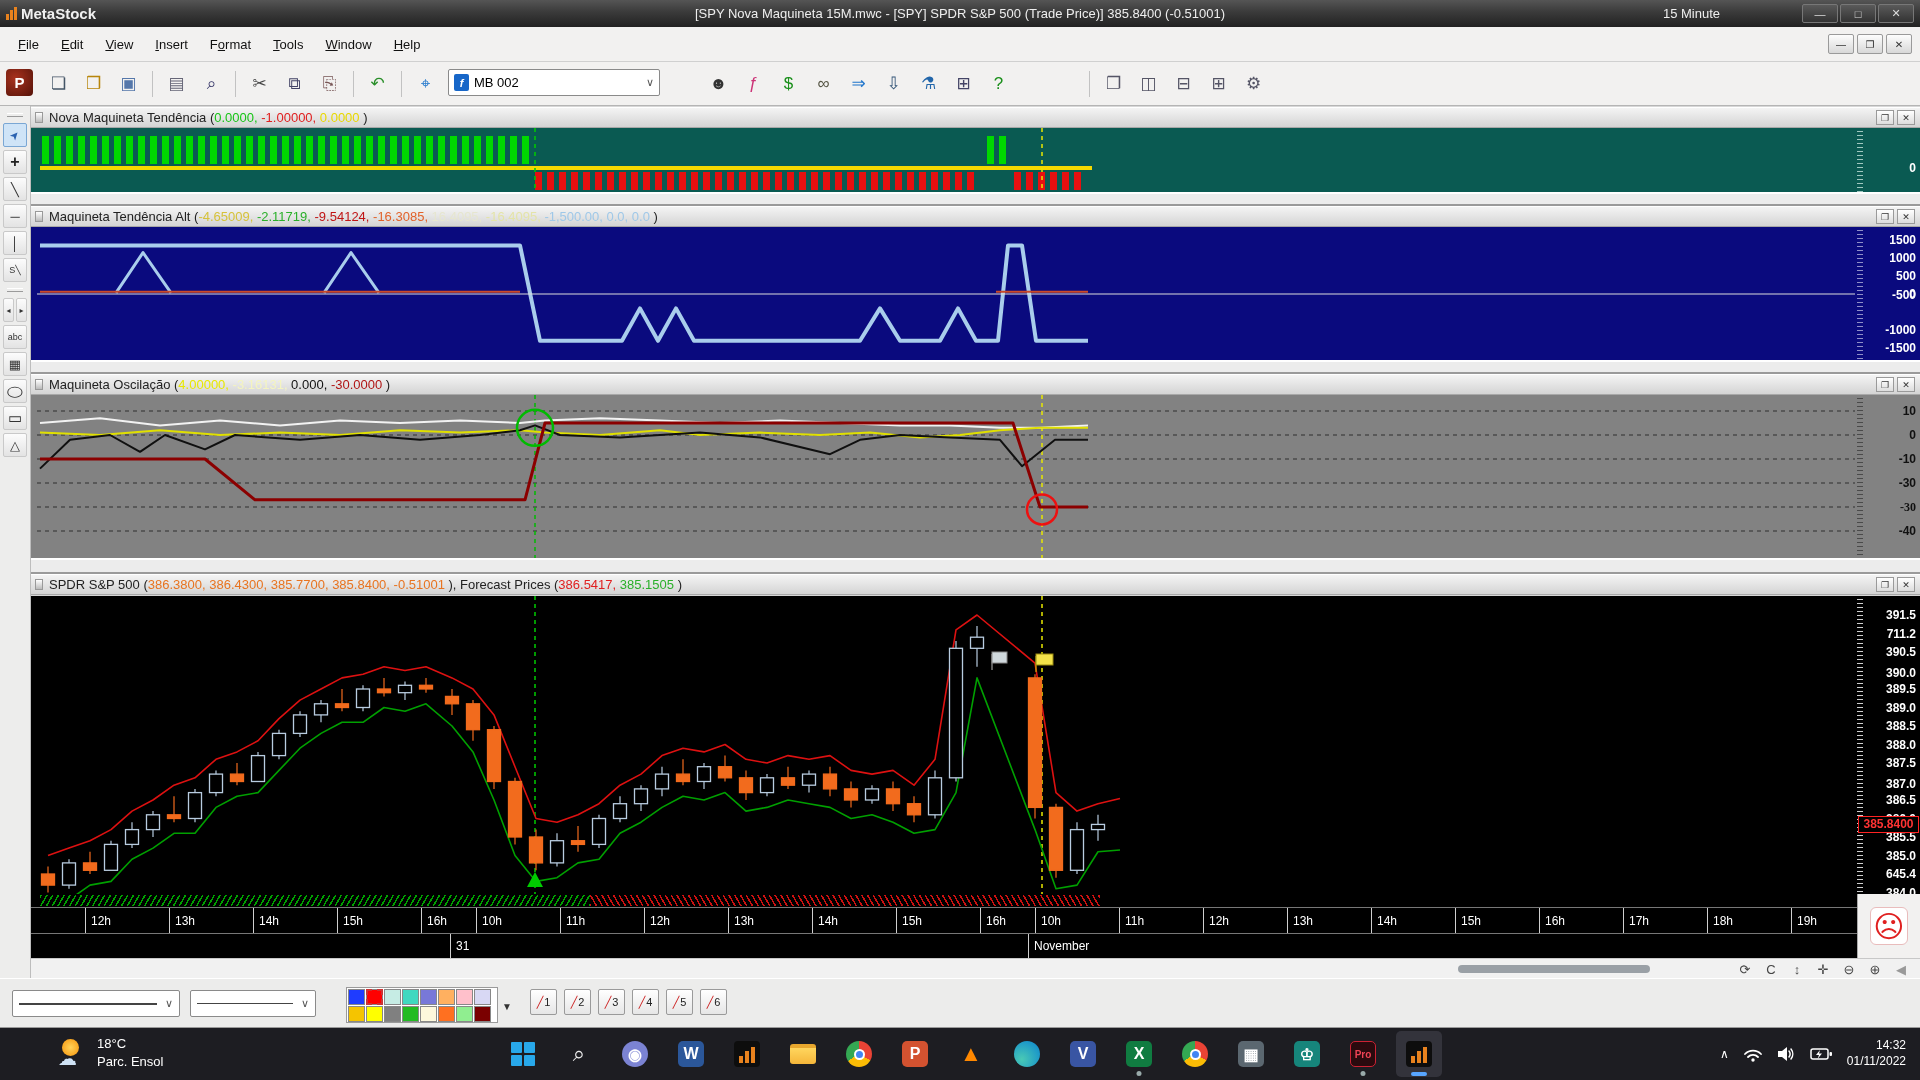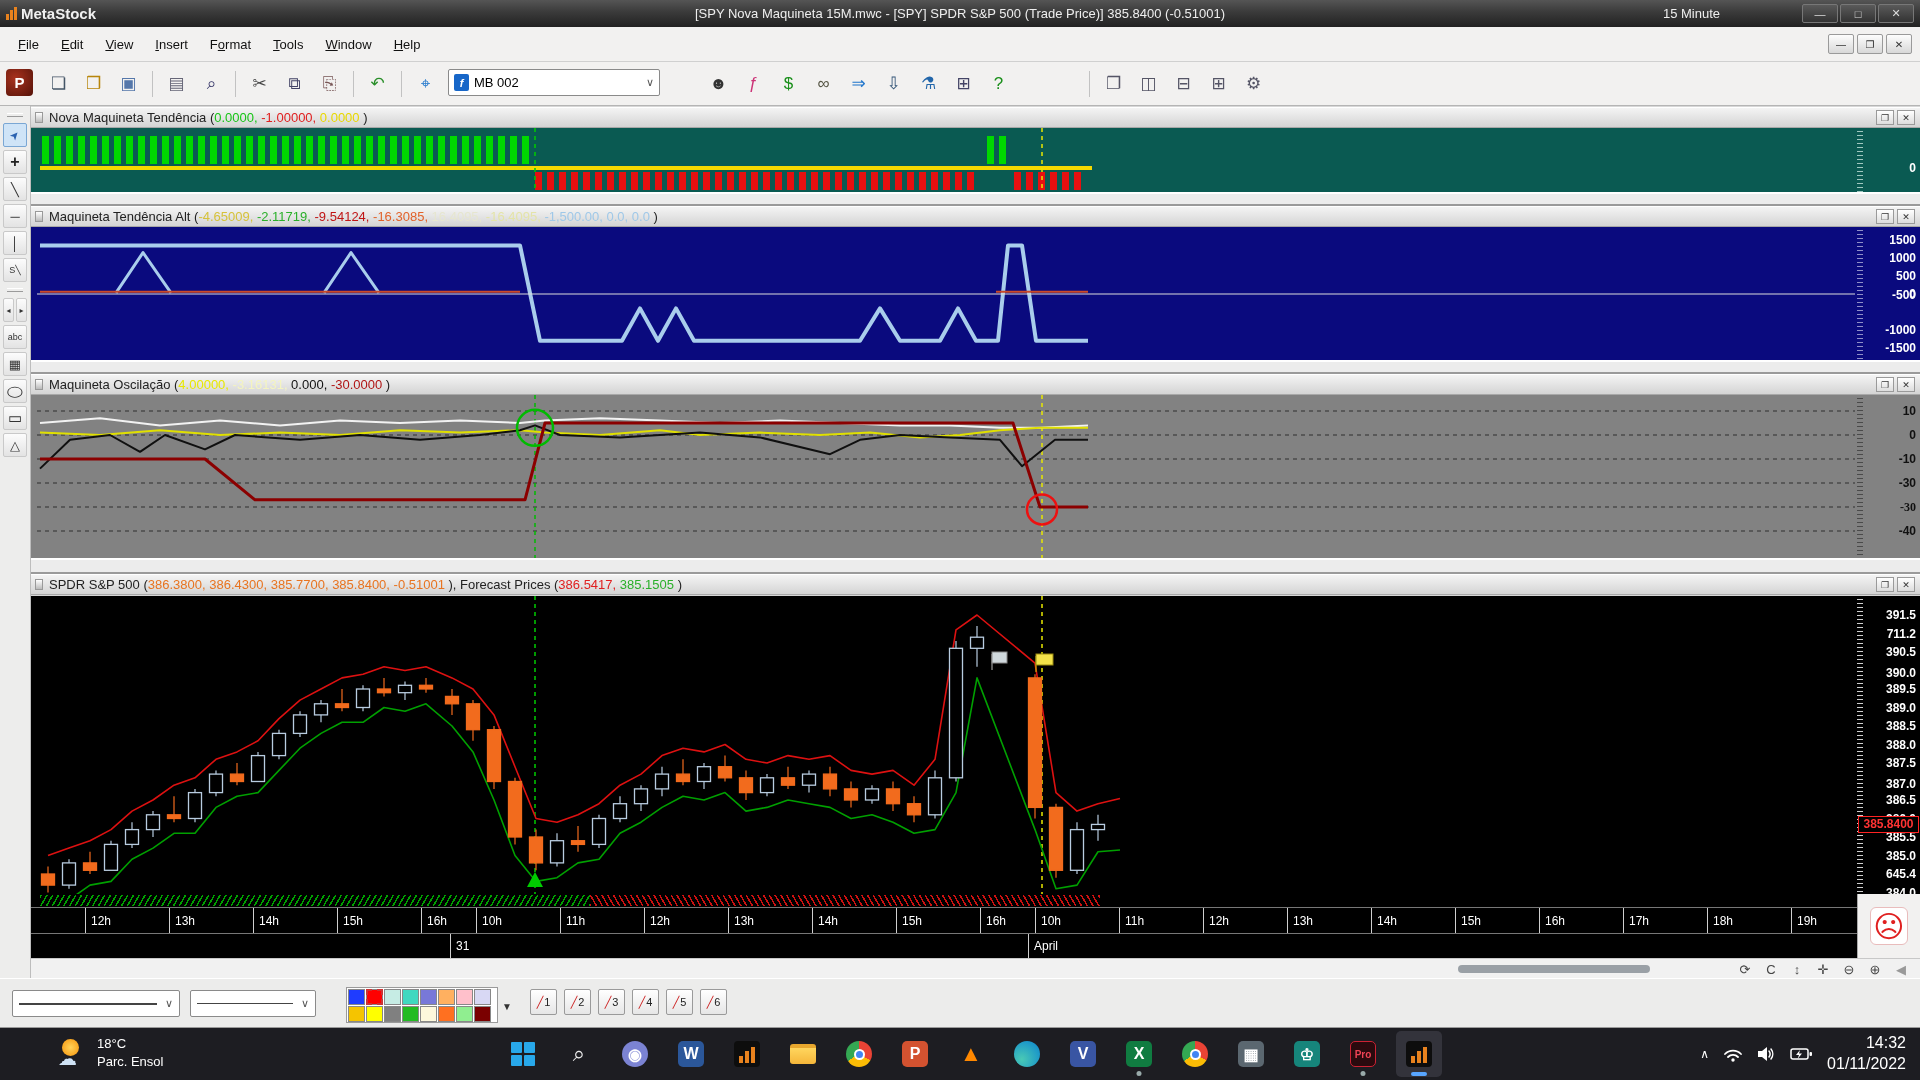--- a/index.html
+++ b/index.html
@@ -71,21 +71,21 @@
   .wsun{position:absolute;left:4px;top:1px;width:17px;height:17px;border-radius:50%;background:radial-gradient(#ffd259,#f5930a);}
   .wcloud{position:absolute;left:0px;top:9px;font-size:19px;color:#cfe2f5;}
   .wtxt{font-size:13px;line-height:1.35;}
   .ticons{position:absolute;left:500px;top:3px;display:flex;gap:10px;}
   .tk{width:46px;height:46px;display:flex;align-items:center;justify-content:center;position:relative;border-radius:5px;}
   .tk .ic{width:26px;height:26px;border-radius:5px;display:flex;align-items:center;justify-content:center;font-size:16px;font-weight:bold;color:#fff;}
   .tk .dot{position:absolute;bottom:1px;left:50%;transform:translateX(-50%);width:5px;height:5px;border-radius:3px;background:#9aa;}
   .tk.active{background:#33333b;}
   .tk.active .dot{width:16px;height:4px;background:#58a6ff;}
   .tray{position:absolute;right:0;top:0;height:52px;display:flex;align-items:center;gap:13px;padding-right:14px;}
-  .clock{font-size:16px;text-align:right;line-height:1.3;}
+  .clock{font-size:12px;text-align:right;line-height:1.3;}
   .startgrid{display:grid;grid-template-columns:11px 11px;grid-template-rows:11px 11px;gap:2px;}
   .startgrid i{background:#28a8ea;border-radius:1px;}
   .msbars{width:26px;height:26px;background:#0d0d0d;border-radius:4px;display:flex;align-items:flex-end;justify-content:center;gap:2px;padding:4px;}
   .msbars i{width:4px;background:#e8821e;display:block;}
   .folder{width:26px;height:20px;background:linear-gradient(#ffd65e,#f5b63a);border-radius:3px;border-top:4px solid #e8a72e;}
   .chromeic{width:26px;height:26px;border-radius:50%;background:conic-gradient(#ea4335 0 33%,#fbbc05 0 66%,#34a853 0 100%);display:flex;align-items:center;justify-content:center;}
   .chromeic i{width:11px;height:11px;border-radius:50%;background:#4285f4;border:2px solid #fff;}
   .edgeic{width:26px;height:26px;border-radius:50%;background:radial-gradient(circle at 30% 70%,#49c9b5,#0a84d0);}
 </style>
 </head>
@@ -596,21 +596,21 @@
     <div class="hlab" style="left: 1598px;">17h</div>
     <div class="tick" style="left: 1676px;"></div>
     <div class="hlab" style="left: 1682px;">18h</div>
     <div class="tick" style="left: 1760px;"></div>
     <div class="hlab" style="left: 1766px;">19h</div>
   </div>
 <div class="abs axisrow" id="daterow" style="top:933px;height:25px">
     <div class="tick" style="left: 419px;"></div>
     <div class="hlab" style="left: 425px;">31</div>
     <div class="tick" style="left: 997px;"></div>
-    <div class="hlab" style="left: 1003px;">April</div>
+    <div class="hlab" style="left: 1003px;">November</div>
   </div>
 <div class="abs corner">
     <span class="sad">☹</span>
   </div>
 
 <div class="abs scrollrow" id="scrollrow">
   <div class="thumb"></div>
 <div class="scbtn" style="left: 1700px;">⟳</div>
     <div class="scbtn" style="left: 1726px;">C</div>
     <div class="scbtn" style="left: 1752px;">↕</div>

